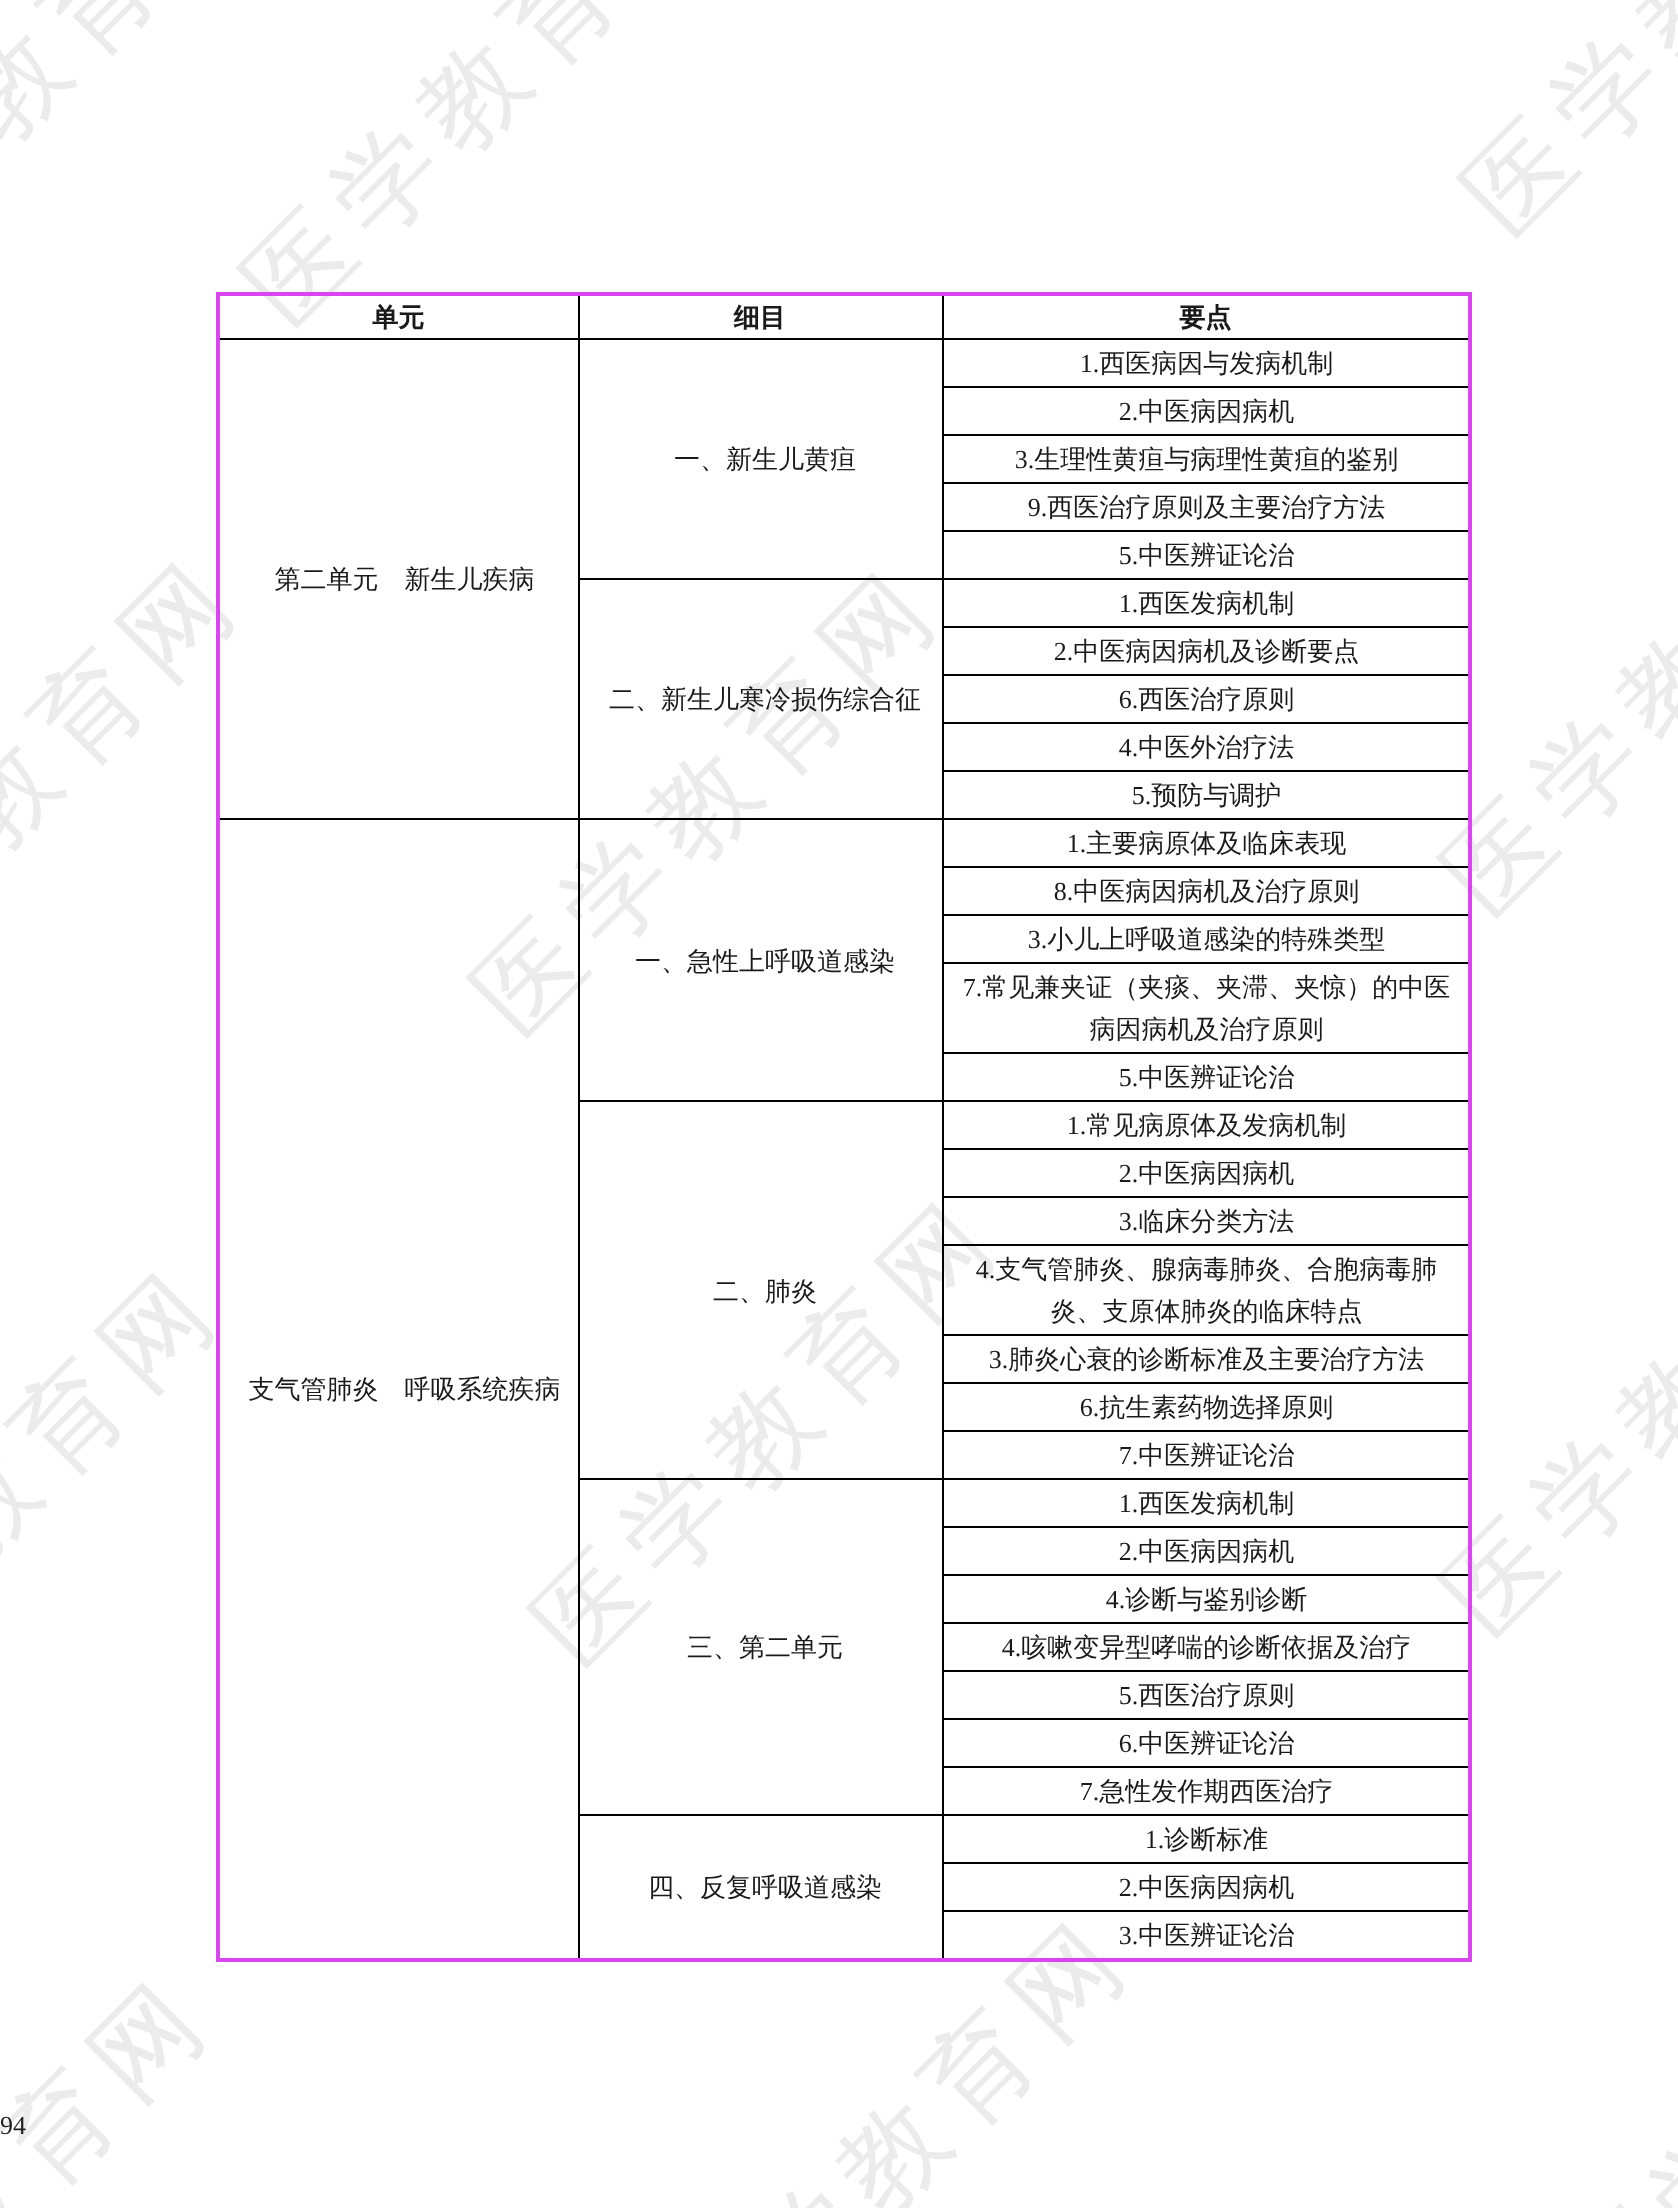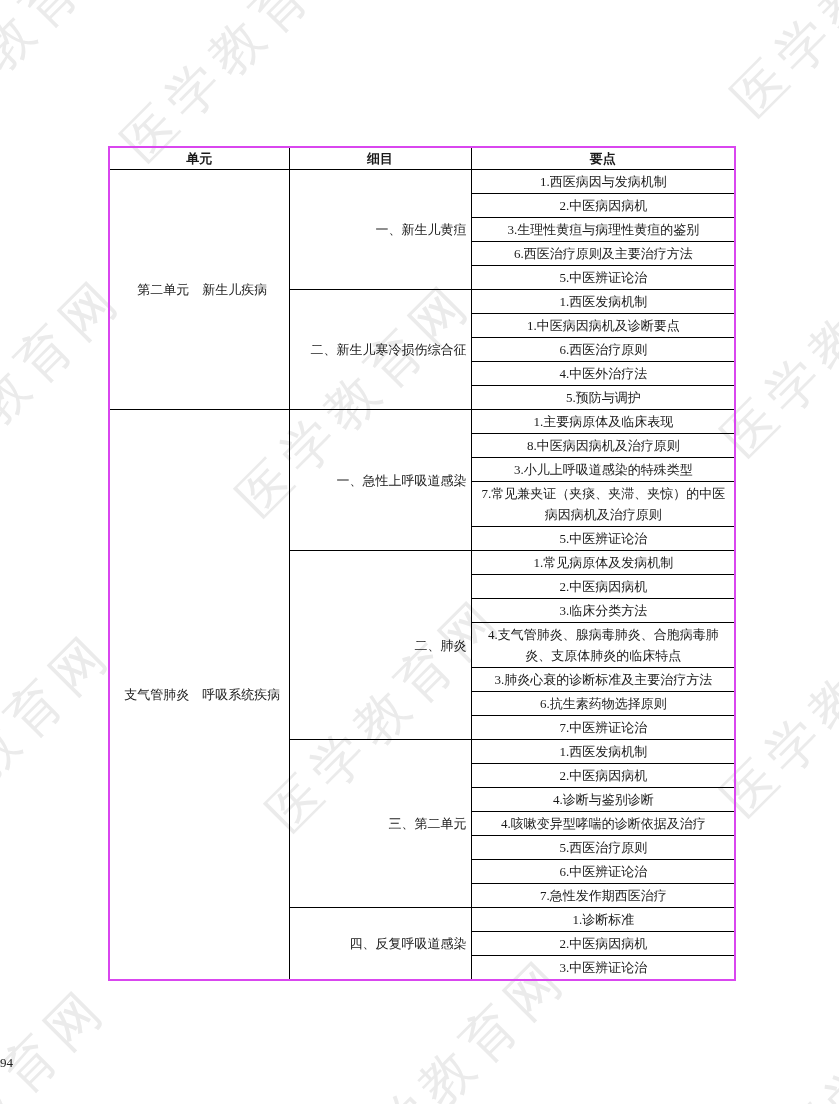--- a/index.html
+++ b/index.html
@@ -67,21 +67,21 @@
   }
   table.syllabus tbody tr {
     height: 23px;
   }
   td.unit {
     padding: 0 4px 0 10px;
     text-align: center;
   }
   td.item {
     padding: 0 4px 0 9px;
-    text-align: right;
+    text-align: center;
   }
   td.point {
     padding: 1px 5px 1px 6px;
     text-align: center;
   }
   
   .footer {
     position: absolute;
     left: 0;
     top: 1055px;
@@ -132,31 +132,31 @@
         <td class="item" rowspan="5">一、新生儿黄疸</td>
         <td class="point">1.西医病因与发病机制</td>
       </tr>
       <tr>
           <td class="point">2.中医病因病机</td>
         </tr>
       <tr>
           <td class="point">3.生理性黄疸与病理性黄疸的鉴别</td>
         </tr>
       <tr>
-          <td class="point">6.西医治疗原则及主要治疗方法</td>
+          <td class="point">9.西医治疗原则及主要治疗方法</td>
         </tr>
       <tr>
           <td class="point">5.中医辨证论治</td>
         </tr>
       <tr>
         <td class="item" rowspan="5">二、新生儿寒冷损伤综合征</td>
         <td class="point">1.西医发病机制</td>
       </tr>
       <tr>
-          <td class="point">1.中医病因病机及诊断要点</td>
+          <td class="point">2.中医病因病机及诊断要点</td>
         </tr>
       <tr>
           <td class="point">6.西医治疗原则</td>
         </tr>
       <tr>
           <td class="point">4.中医外治疗法</td>
         </tr>
       <tr>
           <td class="point">5.预防与调护</td>
         </tr>

